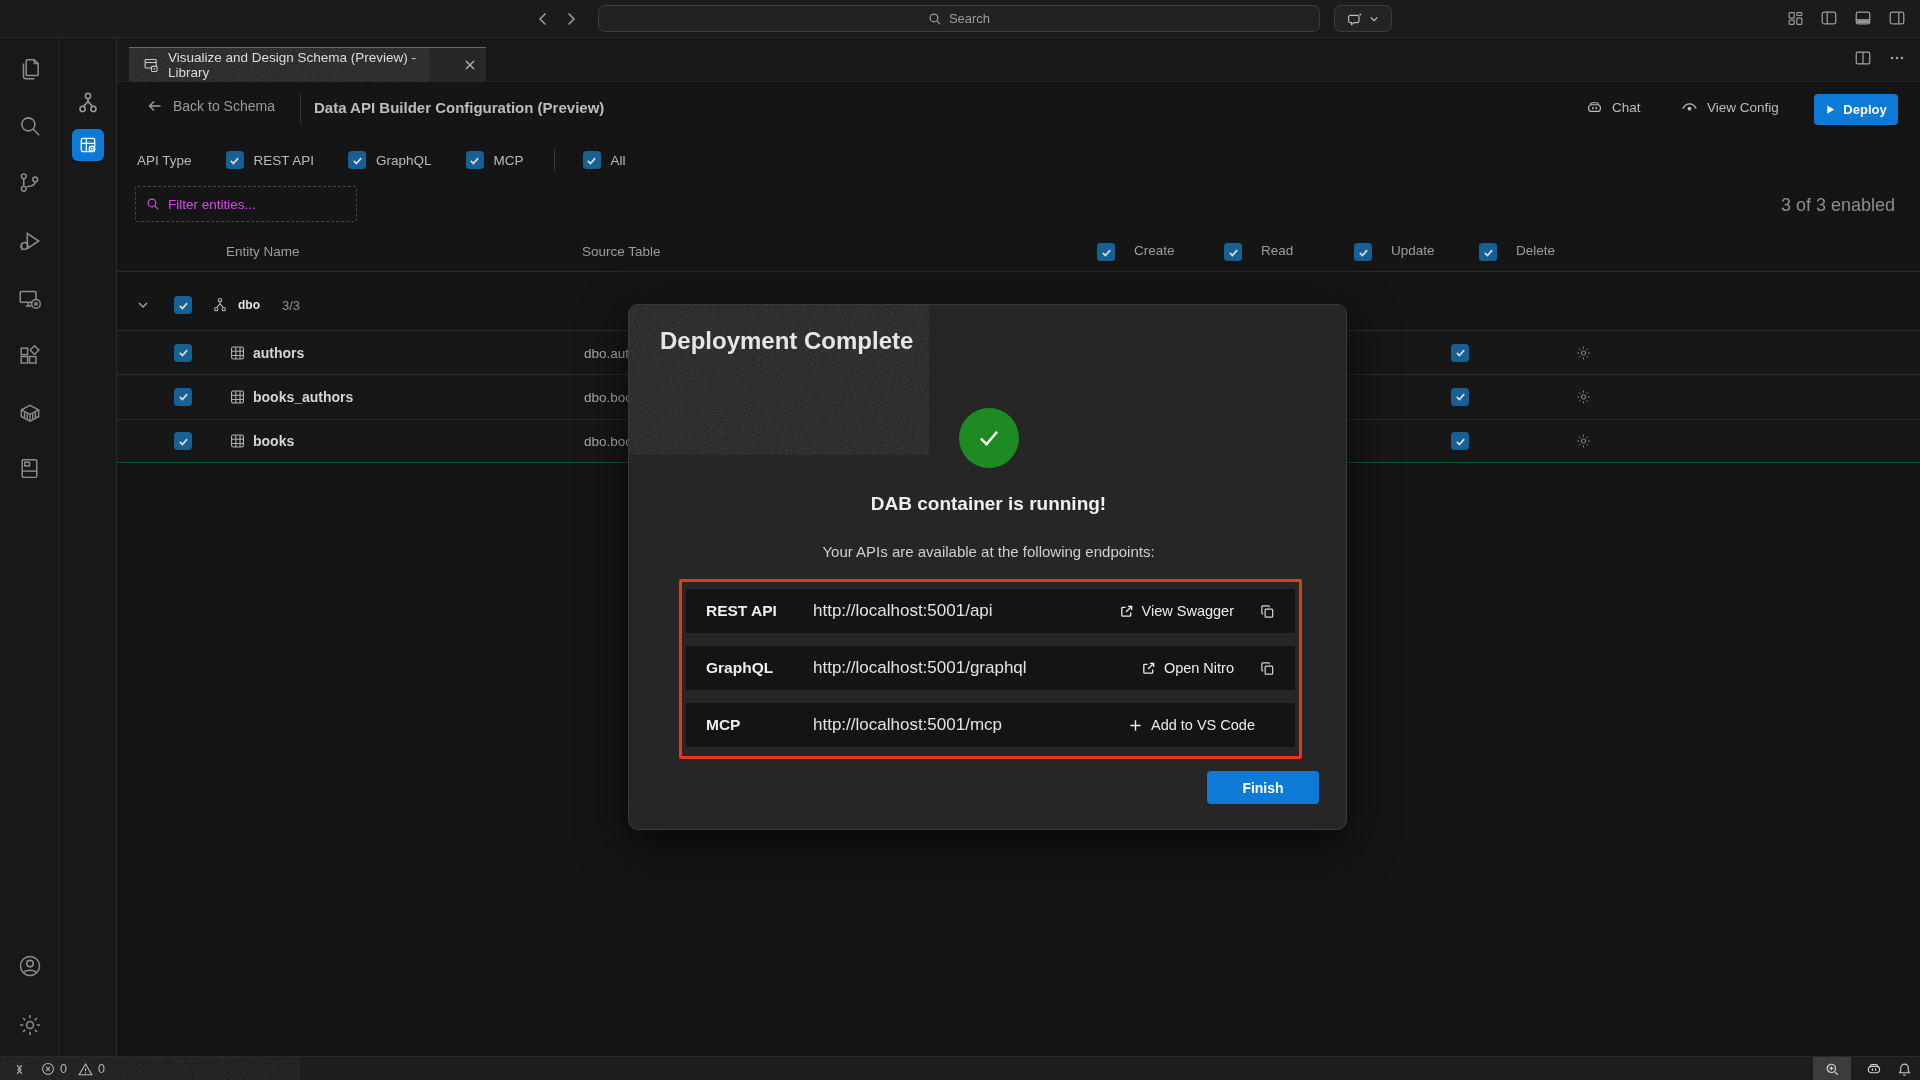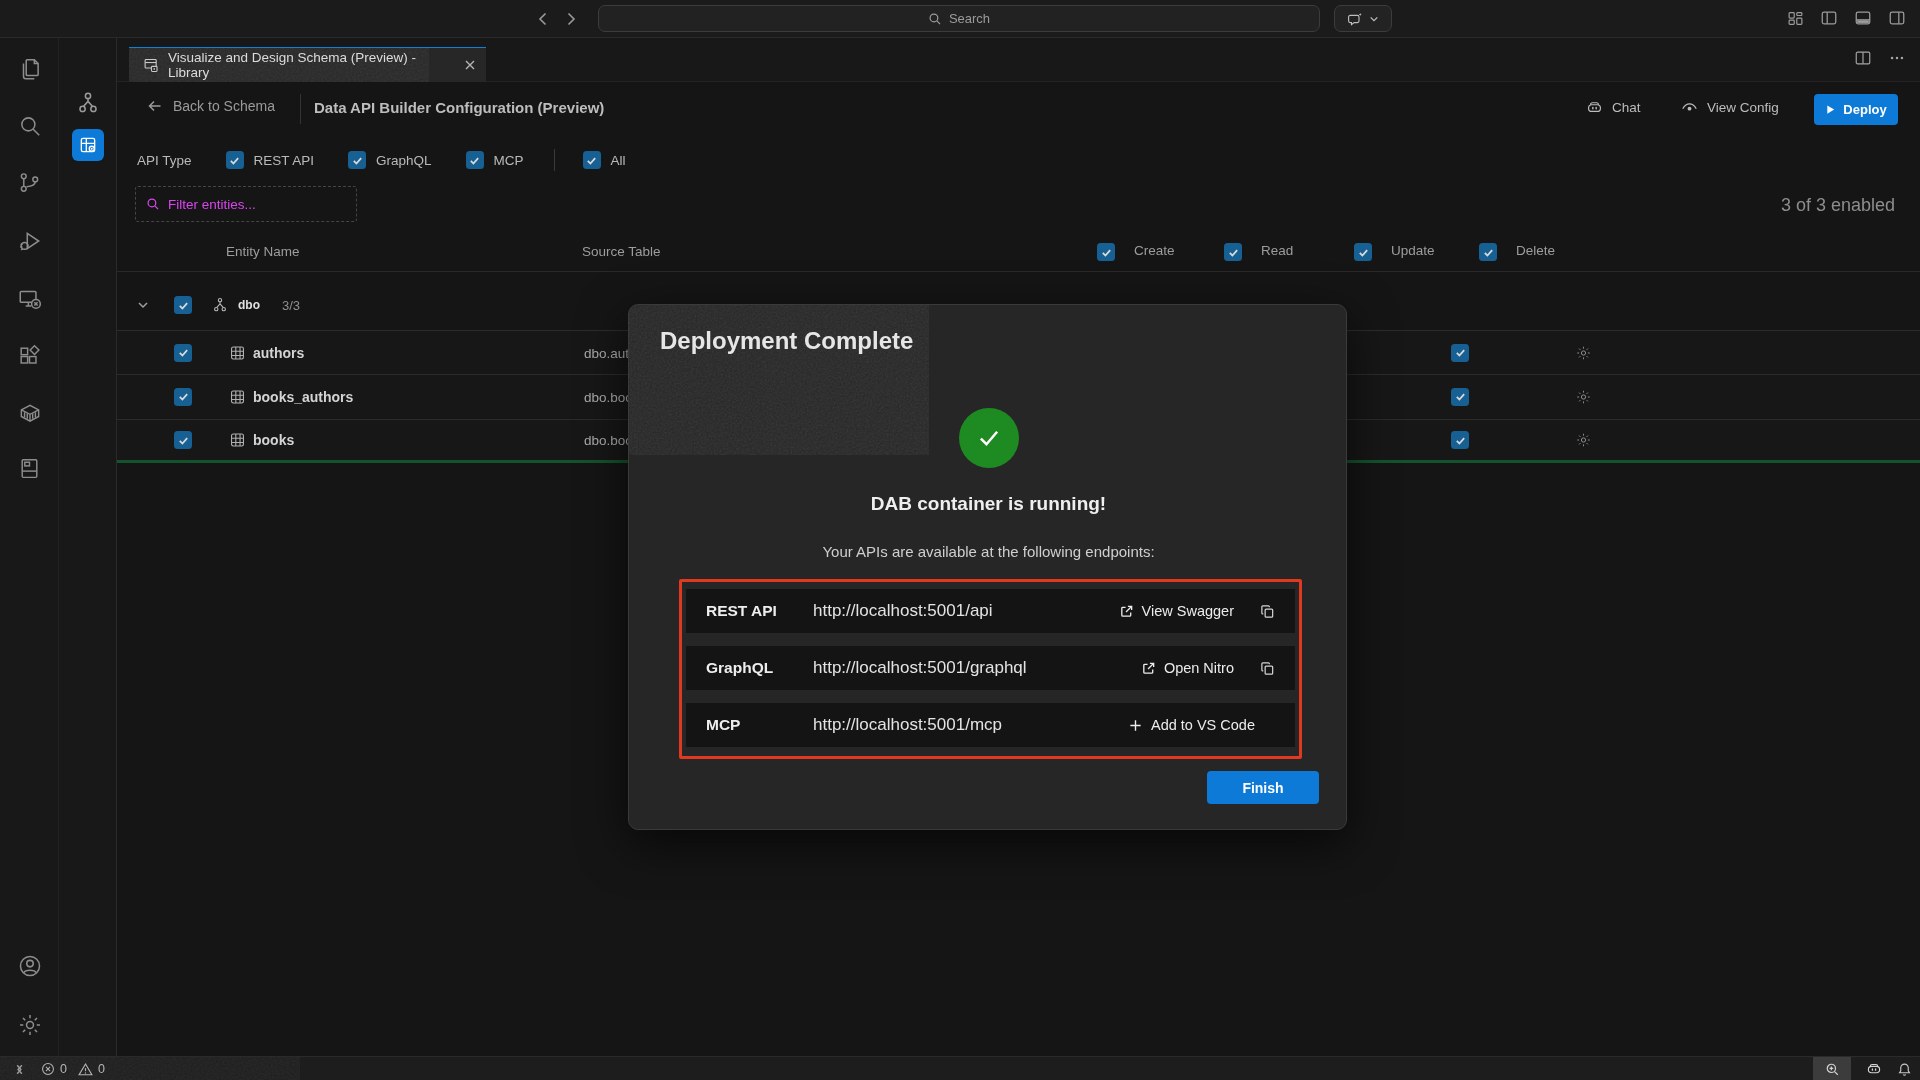--- a/index.html
+++ b/index.html
@@ -74,21 +74,21 @@
     display:flex; align-items:center; gap:8px; padding:0 10px; color:#d946ef; font-size:13.5px; }
   #summary { position:absolute; right:25px; top:113px; color:#8d8d8d; font-size:18px; }
 
   
   #thead { position:absolute; left:0; top:153px; width:1803px; height:37px;
     border-bottom:1px solid #292929; color:#9d9d9d; font-size:13.5px; }
   .th-abs { position:absolute; top:9px; }
   .th-cb  { position:absolute; top:8px; display:flex; align-items:flex-start; gap:19px;padding-left:28px; }
   .row { position:absolute; left:0; width:1803px; height:44px; background:#171717;
     border-top:1px solid #2c2c2c; }
-  .row:last-of-type { border-bottom:3px solid #14532d;text-decoration:underline; }
+  .row:last-of-type { border-bottom:1px solid #14532d;text-decoration:underline; }
   .row-inner { position:relative; width:100%; height:100%; }
   .cell { position:absolute; top:50%; transform:translateY(-50%); }
   .ent-name { color:#d4d4d4; font-size:14px; font-weight:bold; }
   .src-name { color:#ababab; font-size:13.5px; }
   .gear { color:#8f8f8f; }
   #group-row { position:absolute; left:0; top:198px; width:1803px; height:50px; }
 
   
   #modal { position:absolute; left:628px; top:304px; width:719px; height:526px;
     background:#262626; border:1px solid #3a3a3a; border-radius:10px; z-index:60;

